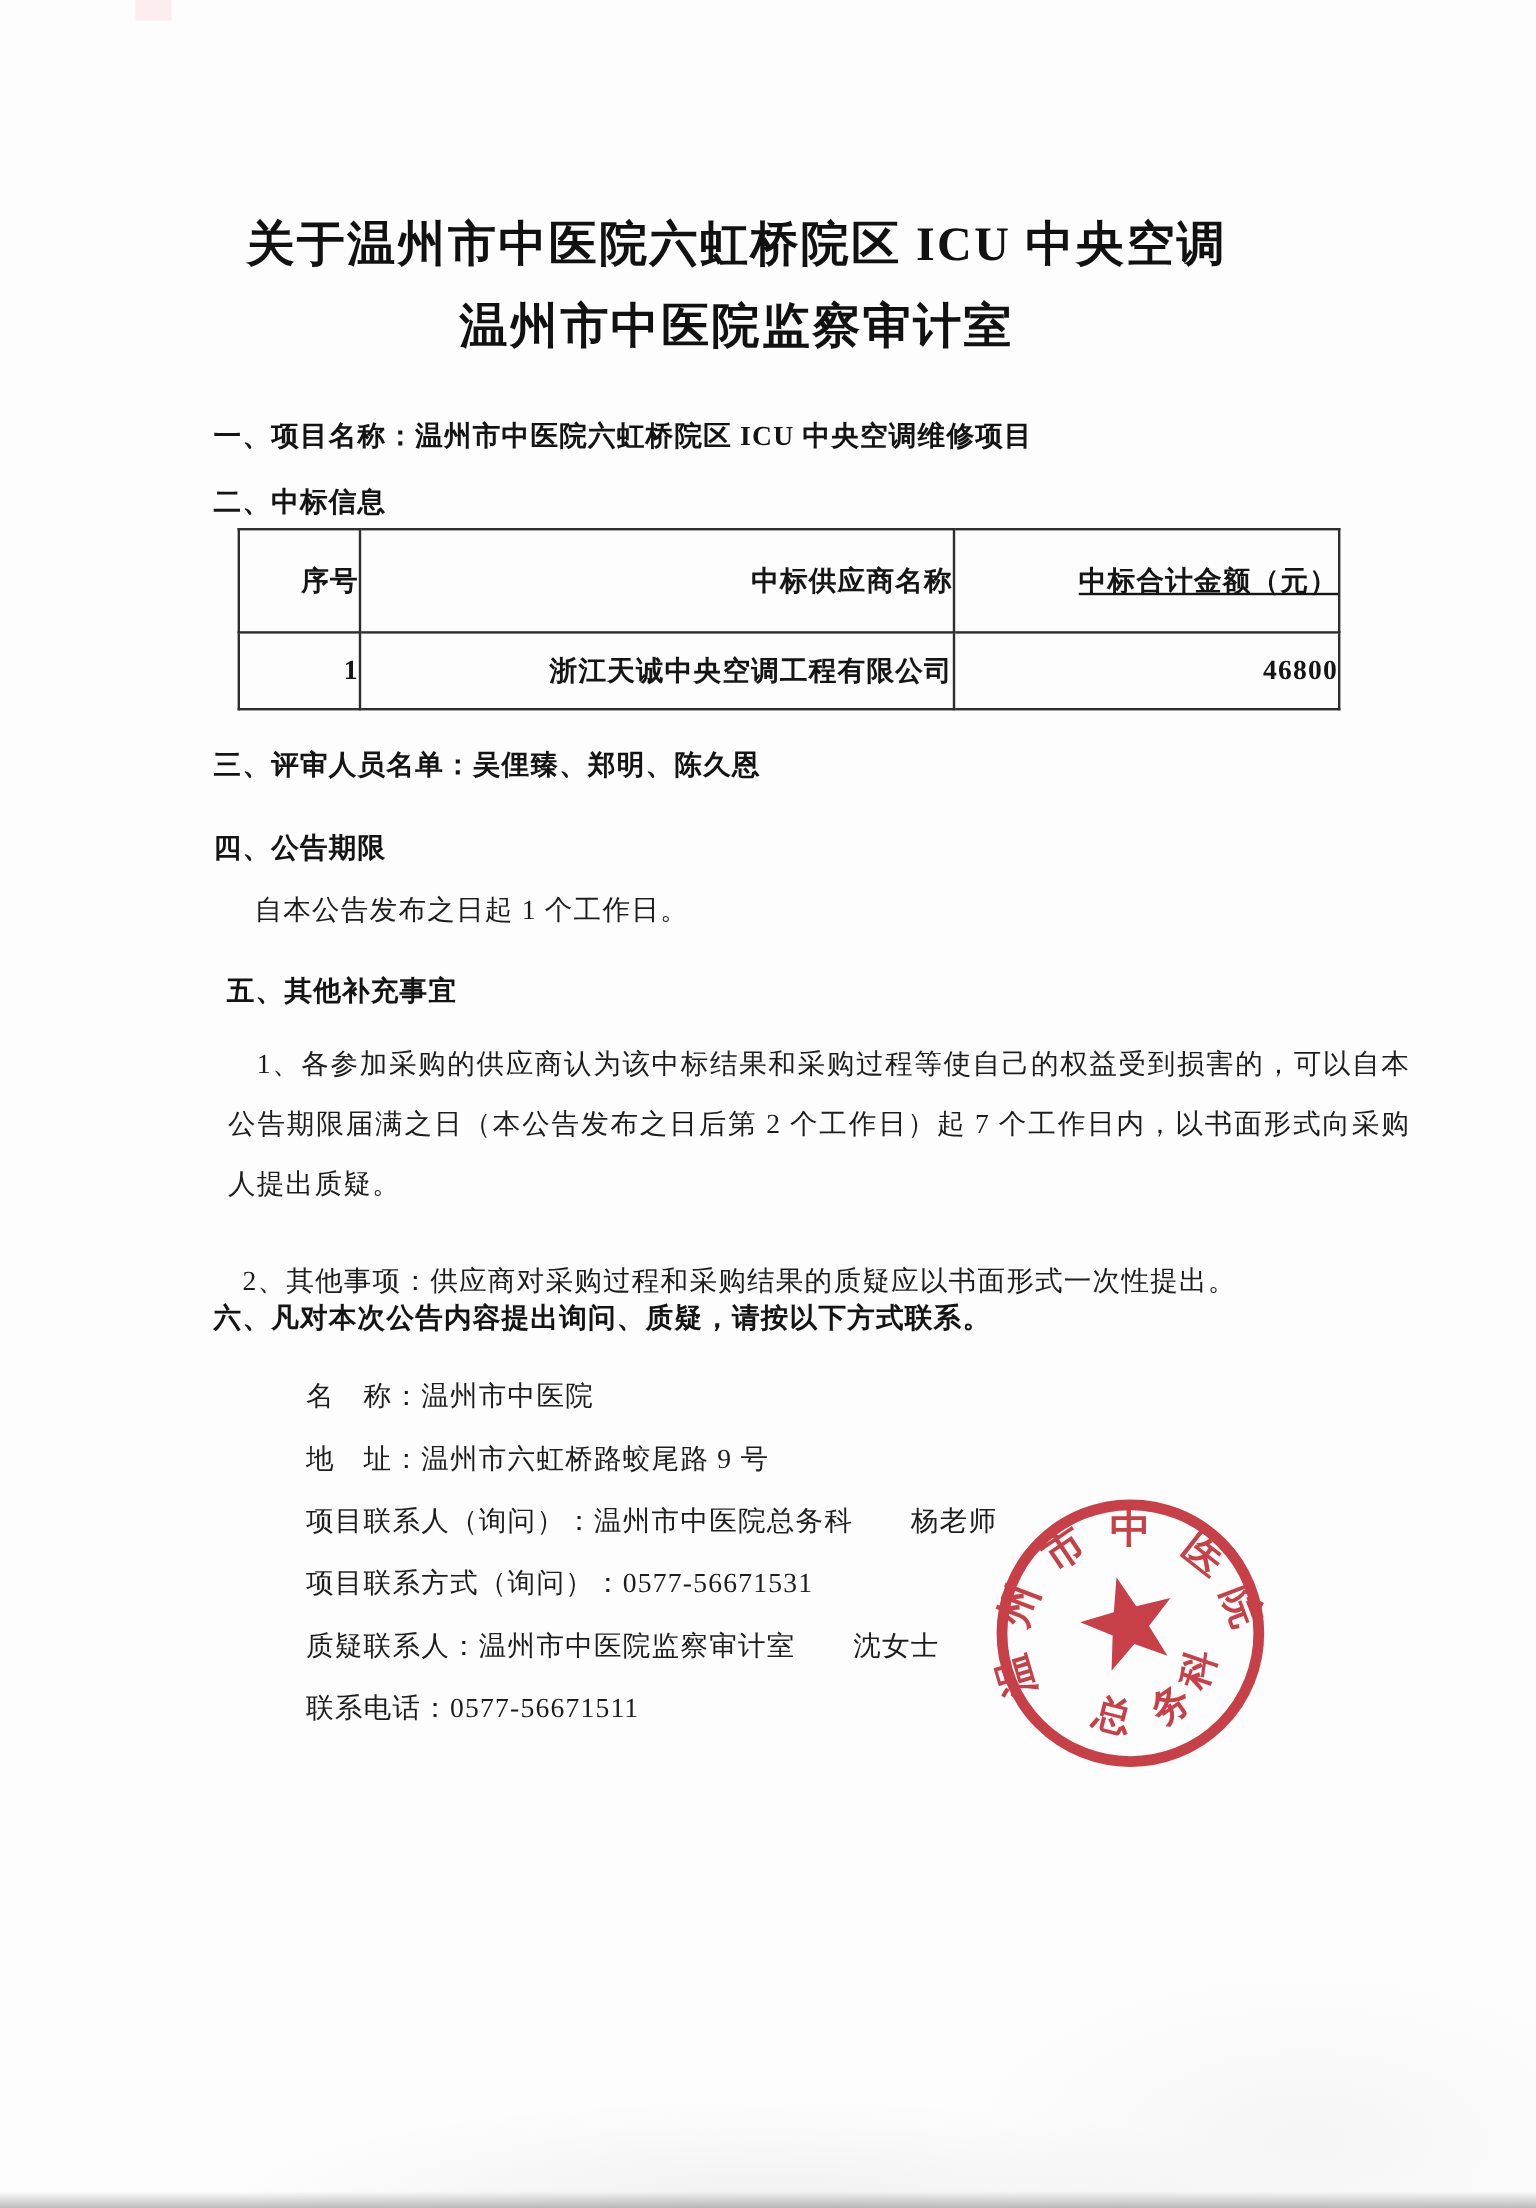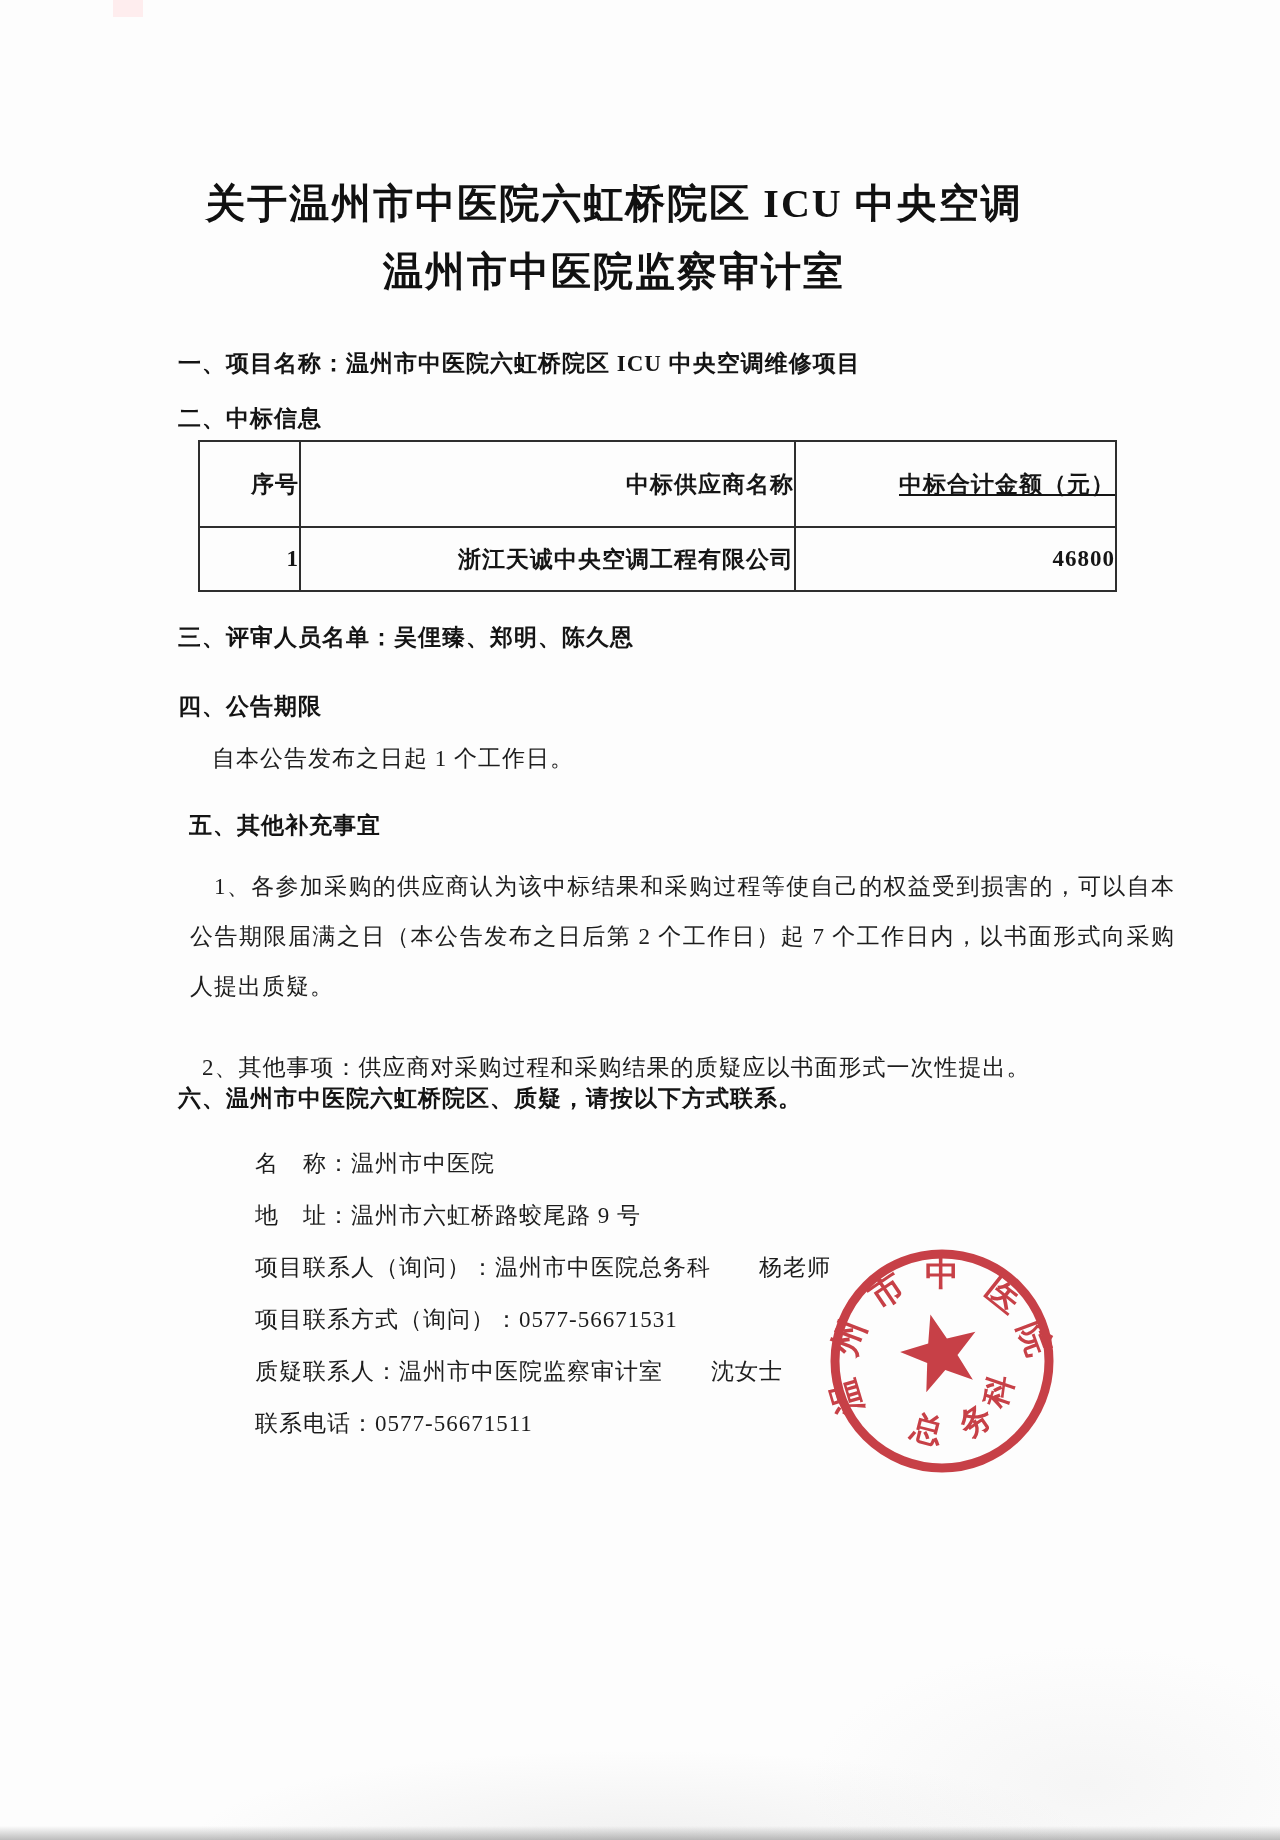--- a/index.html
+++ b/index.html
@@ -104,21 +104,21 @@
   <div class="h" style="top:691px;">四、公告期限</div>
 
   <div class="body-text" style="left:212px;top:743px;">自本公告发布之日起 1 个工作日。</div>
 
   <div class="h" style="top:810px;margin-left:11px;">五、其他补充事宜</div>
 
   <div class="body-text" style="left:190px;top:862px;width:985px;line-height:50px;text-indent:24px;text-align:justify;">1、各参加采购的供应商认为该中标结果和采购过程等使自己的权益受到损害的，可以自本公告期限届满之日（本公告发布之日后第 2 个工作日）起 7 个工作日内，以书面形式向采购人提出质疑。</div>
 
   <div class="body-text" style="left:178px;top:1016px;text-indent:24px;white-space:nowrap;margin-top:36px;">2、其他事项：供应商对采购过程和采购结果的质疑应以书面形式一次性提出。</div>
 
-  <div class="h" style="top:1083px;">六、温州市中医院六虹桥院区、质疑，请按以下方式联系。</div>
+  <div class="h" style="top:1083px;">六、凡对本次公告内容提出询问、质疑，请按以下方式联系。</div>
 
   <div class="contact-block">
     <div>名　称：温州市中医院</div>
     <div>地　址：温州市六虹桥路蛟尾路 9 号</div>
     <div>项目联系人（询问）：温州市中医院总务科　　杨老师</div>
     <div>项目联系方式（询问）：0577-56671531</div>
     <div>质疑联系人：温州市中医院监察审计室　　沈女士</div>
     <div>联系电话：0577-56671511</div>
   </div>
 

